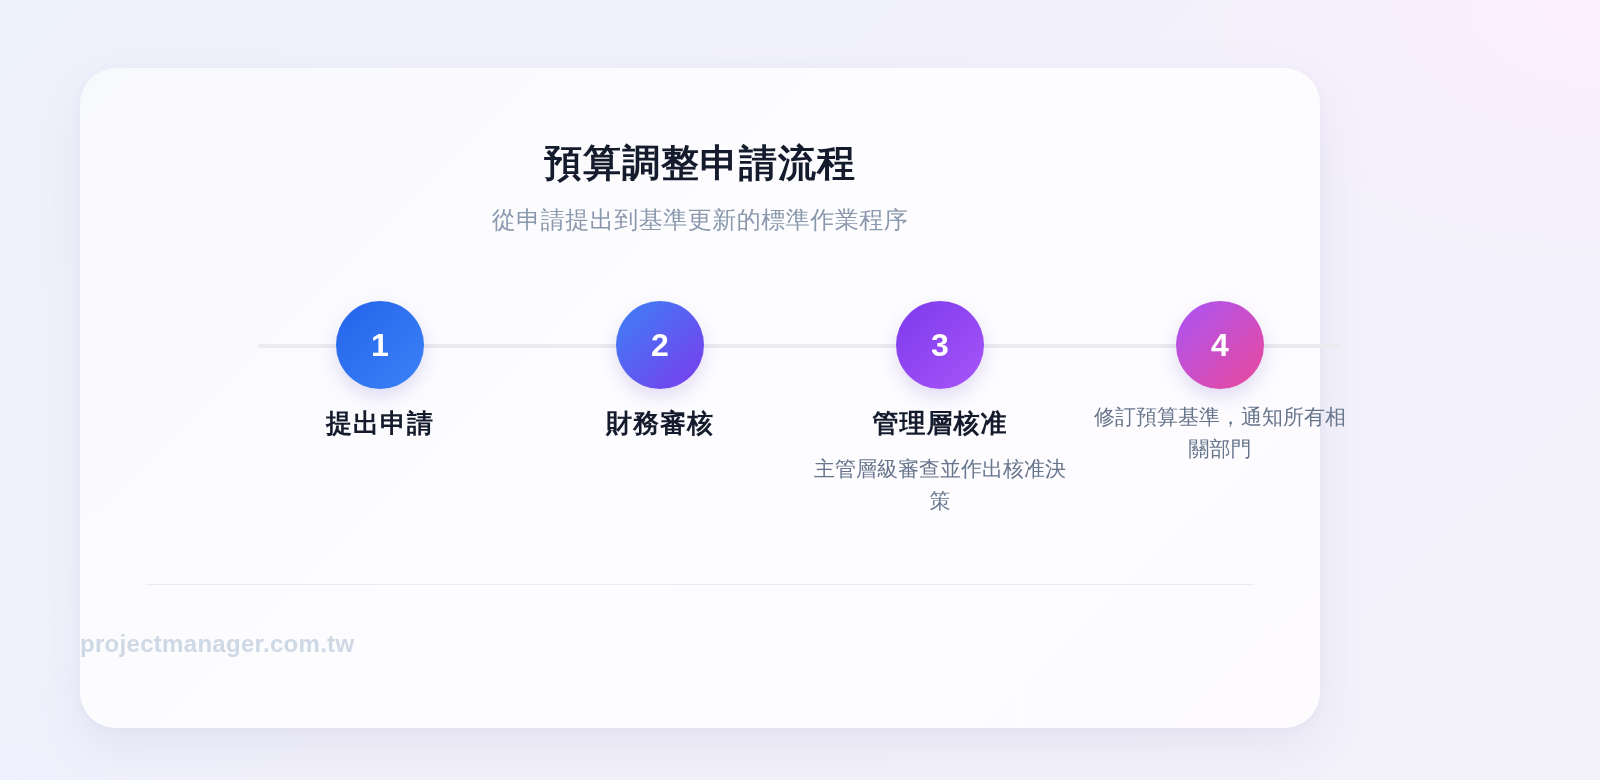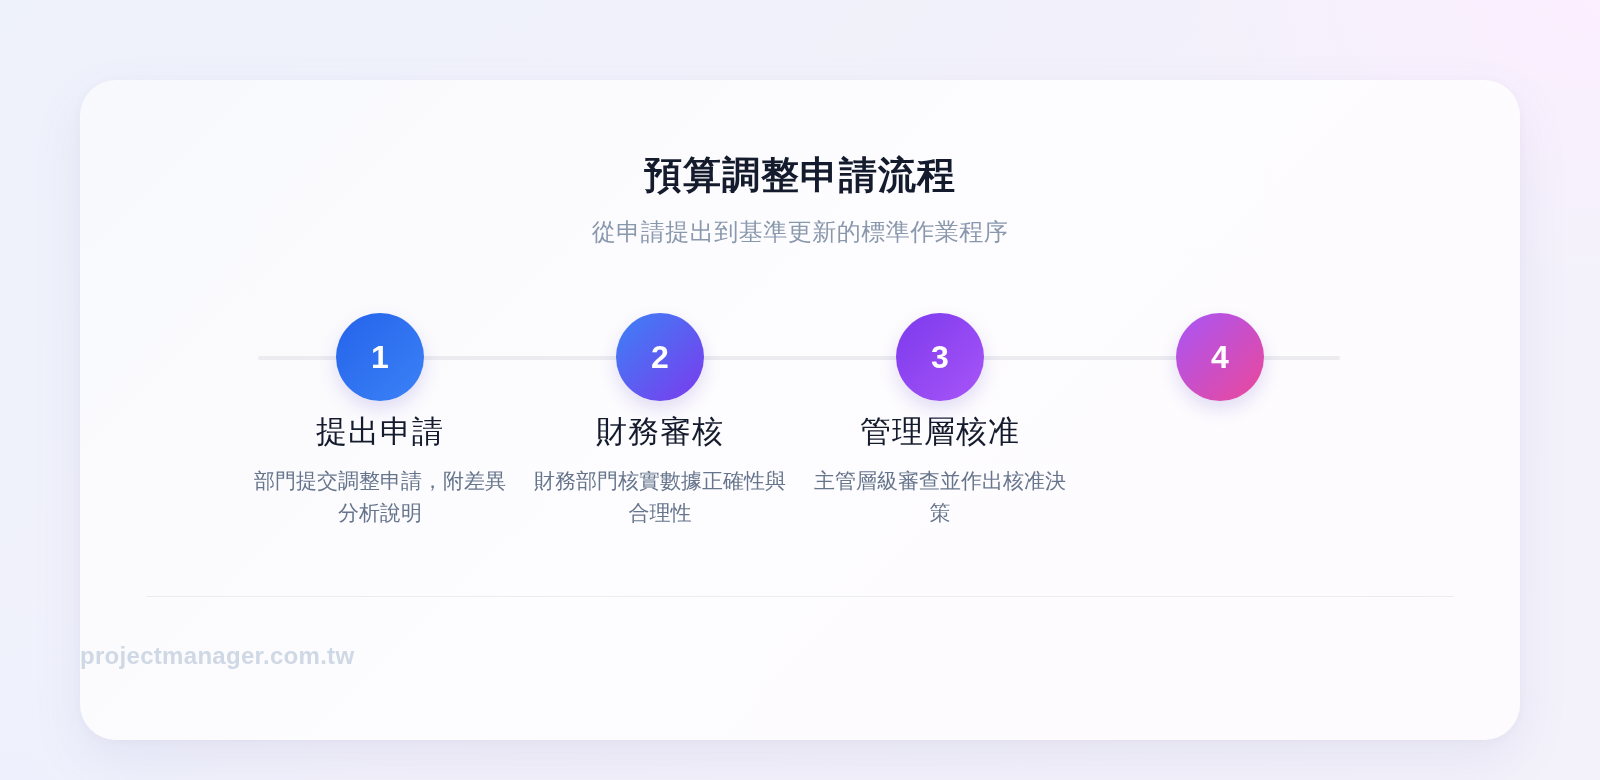--- a/index.html
+++ b/index.html
@@ -7,22 +7,22 @@
   body {
     font-family: "Liberation Sans", "DejaVu Sans", sans-serif;
     background:
       radial-gradient(ellipse 600px 400px at 100% 0%, #fcefff 0%, rgba(252,239,255,0) 70%),
       radial-gradient(ellipse 500px 300px at 0% 100%, #eef1fd 0%, rgba(238,241,253,0) 70%),
       linear-gradient(135deg, #eef2fb 0%, #f3f1fb 55%, #f3f2fb 100%);
     position: relative;
   }
   .card {
     position: absolute;
-    left: 80px; top: 80px;
-    width: 1440px; height: 660px;
+    left: 80px; top: 68px;
+    width: 1240px; height: 660px;
     border-radius: 36px;
     background: linear-gradient(135deg, #f8f9fd 0%, #fdfcfe 45%, #fdfbfe 100%);
     box-shadow: 0 20px 50px rgba(120, 110, 170, 0.10), 0 2px 8px rgba(120,110,170,0.05);
   }
   .title {
     position: absolute;
     left: 0; right: 0; top: 70px;
     text-align: center;
     font-size: 38px;
     font-weight: 700;
@@ -57,23 +57,23 @@
     border-radius: 50%;
     margin: 0 auto;
     display: flex; align-items: center; justify-content: center;
     color: #ffffff;
     font-size: 32px;
     font-weight: 700;
     box-shadow: 0 8px 18px rgba(100, 80, 200, 0.18);
     position: relative;
   }
   .step-title {
-    margin-top: 10px;
-    font-size: 31px;
-    font-weight: 400;
+    margin-top: 17px;
+    font-size: 26px;
+    font-weight: 700;
     color: #141b2d;
     letter-spacing: 1px;
   }
   .step-desc {
     margin-top: 12px;
     font-size: 21px;
     line-height: 32px;
     color: #66758c;
     padding: 0 2px;
   }
@@ -101,41 +101,40 @@
   <p class="subtitle">從申請提出到基準更新的標準作業程序</p>
 
   <div class="connector"></div>
 
   <div class="steps">
     <div class="step" style="left:165px;">
       <div class="circle" style="background: linear-gradient(135deg, rgb(37, 99, 235) 0%, rgb(59, 130, 246) 100%);">
         <span>1</span>
       </div>
       <div class="step-title">提出申請</div>
-      <div class="step-desc">部門提交調整申請，附差異分析說明</div>
     </div>
 
     <div class="step" style="left:445px;">
       <div class="circle" style="background: linear-gradient(135deg, rgb(59, 130, 246) 0%, rgb(124, 58, 237) 100%);">
         <span>2</span>
       </div>
       <div class="step-title">財務審核</div>
-      <div class="step-desc">財務部門核實數據正確性與合理性</div>
     </div>
 
     <div class="step" style="left:725px;">
       <div class="circle" style="background: linear-gradient(135deg, rgb(124, 58, 237) 0%, rgb(168, 85, 247) 100%);">
         <span>3</span>
       </div>
       <div class="step-title">管理層核准</div>
       <div class="step-desc">主管層級審查並作出核准決策</div>
     </div>
 
     <div class="step" style="left:1005px;">
       <div class="circle" style="background: linear-gradient(135deg, rgb(168, 85, 247) 0%, rgb(236, 72, 153) 100%);">
         <span>4</span>
       </div>
+      <div class="step-desc">修訂預算基準，通知所有相關部門</div>
     </div>
   </div>
 
   <div class="divider"></div>
   <div class="footer">projectmanager.com.tw</div>
 </div>
 
 </body></html>

